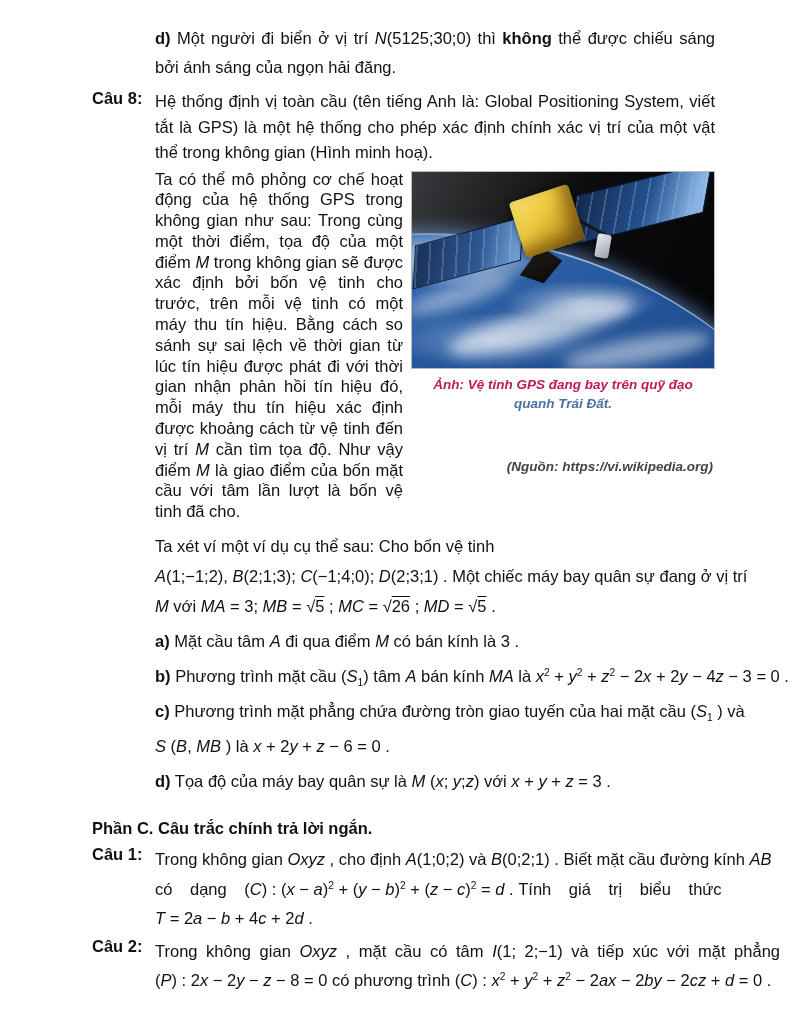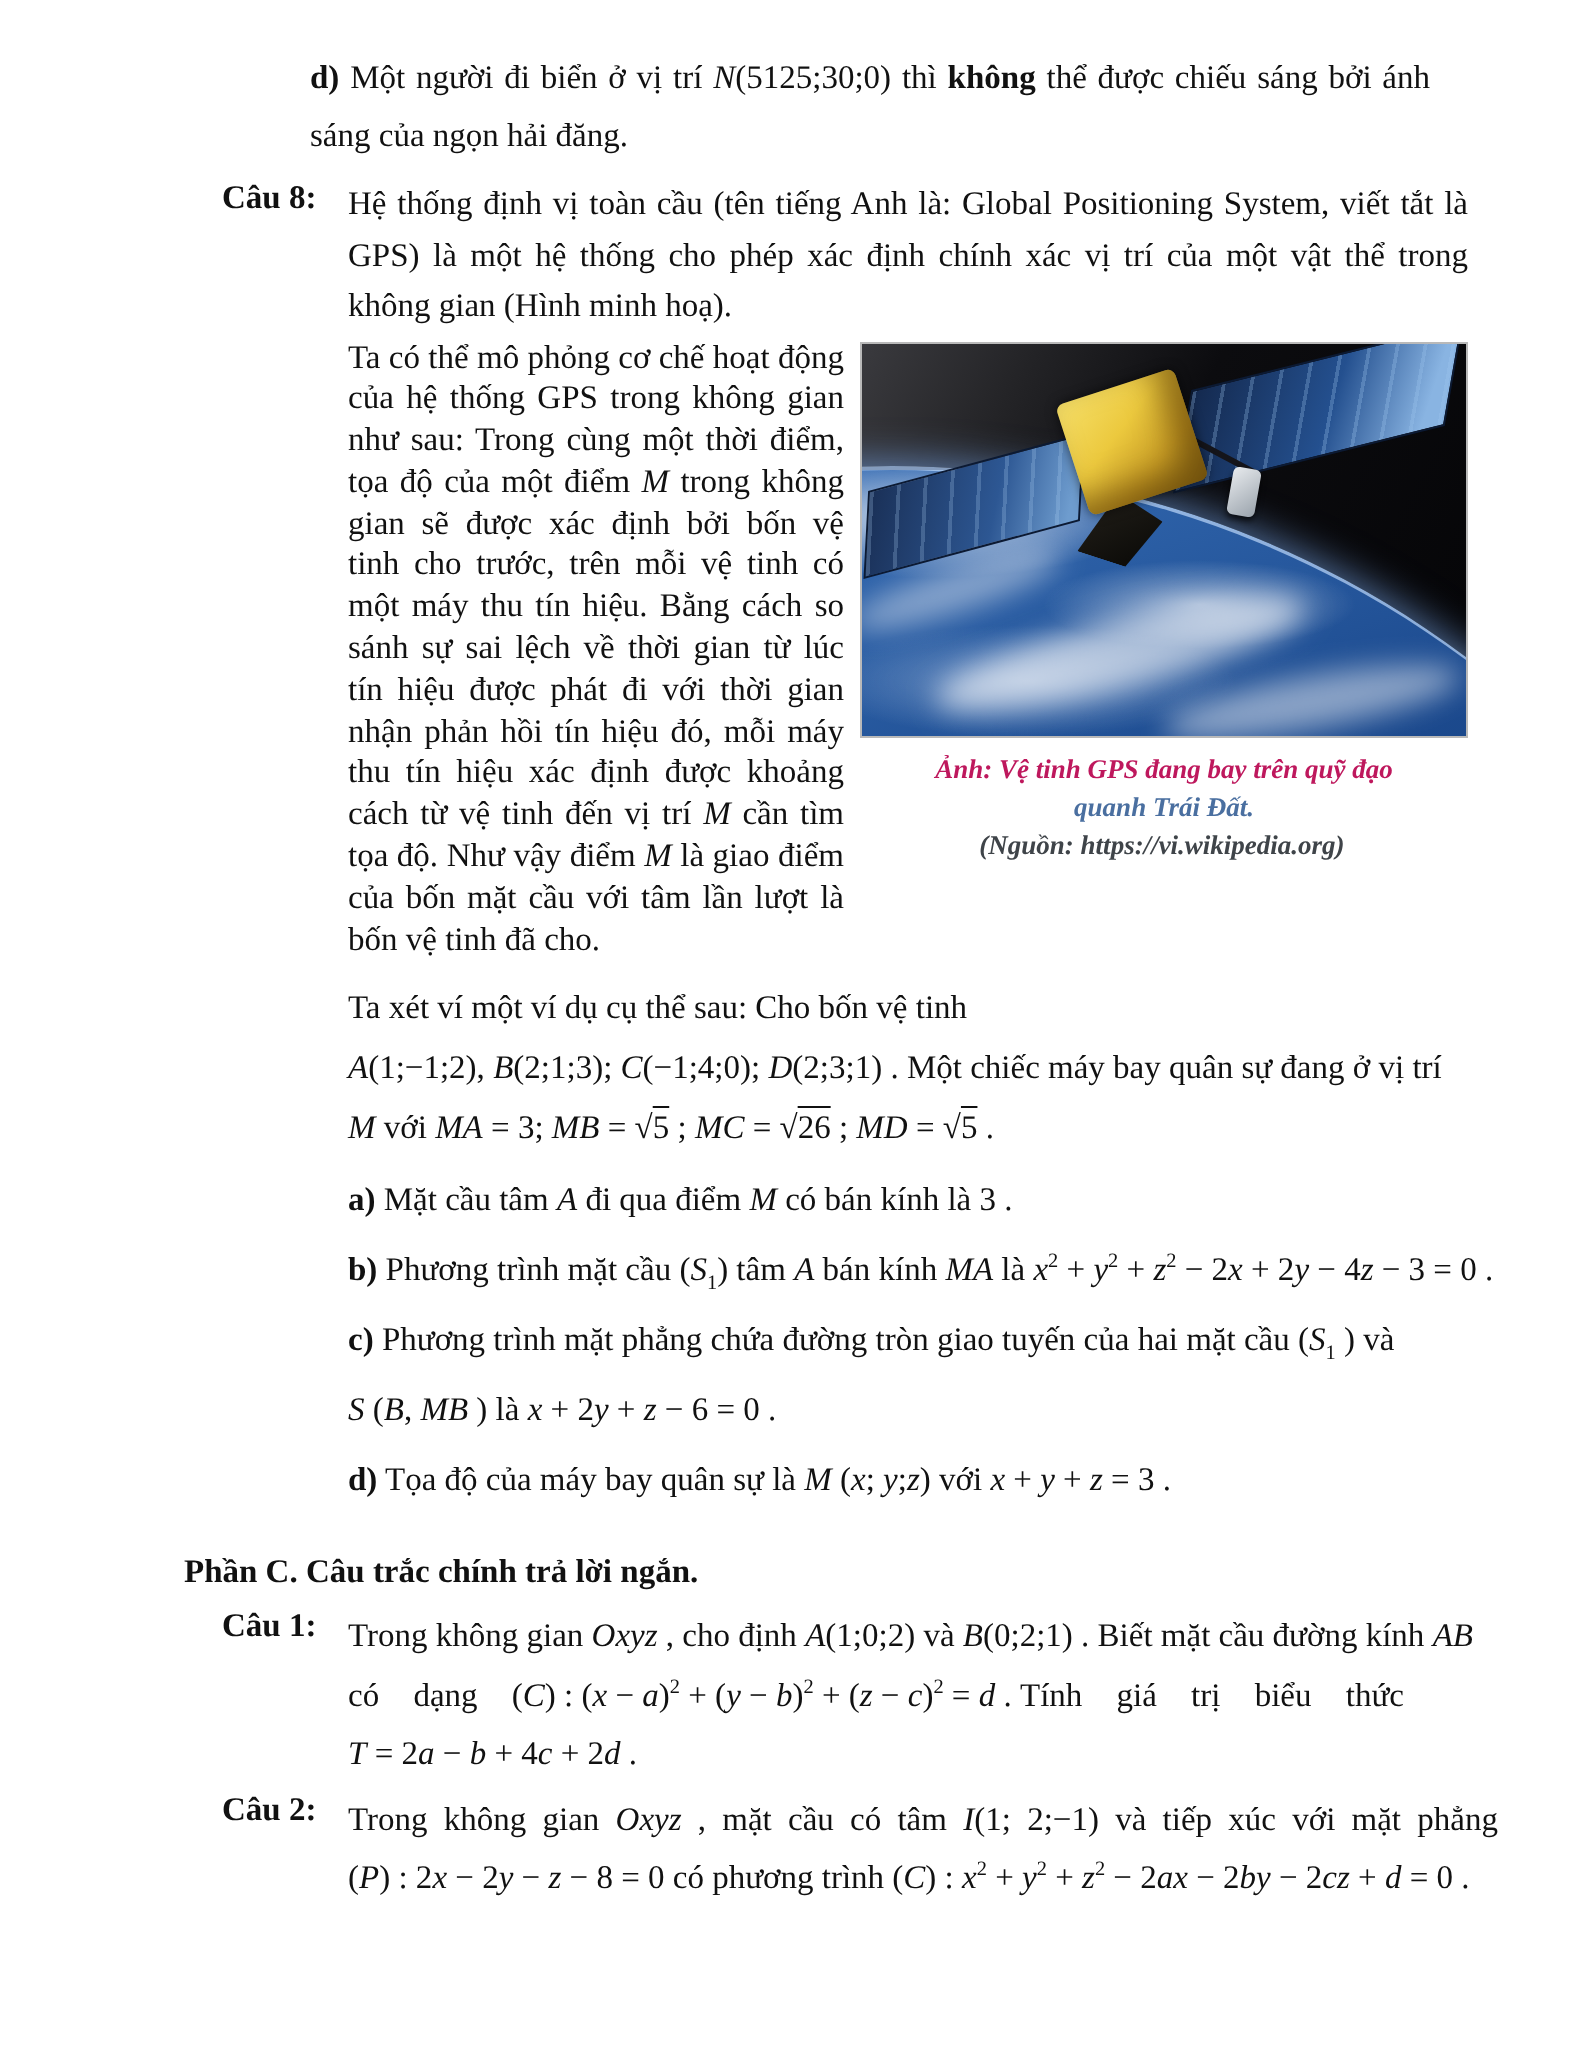--- a/index.html
+++ b/index.html
@@ -1,23 +1,23 @@
 <!DOCTYPE html>
 <html><head>
 <meta charset="utf-8">
 <style>
   html,body{margin:0;padding:0;background:#ffffff;}
   .page{
     position:relative;width:792px;height:1024px;background:#fff;overflow:hidden;
-    font-family:Liberation Serif, serif;
+    font-family:Liberation Sans, sans-serif;
     font-size:16.5px;color:#111;
   }
   .content{padding-top:24px;}
   .indented{margin-left:155px;width:560px;}
-  .row{display:flex;align-items:flex-start;padding-left:19px;}
+  .row{display:flex;align-items:flex-start;}
   .qlabel{margin-left:92px;width:63px;flex:none;font-weight:bold;}
   .qbody{width:560px;flex:none;}
   .just{text-align:justify;}
   .prev-d{line-height:29px;}
   .intro{line-height:25.5px;}
   .wrappara{margin-top:3px;line-height:20.8px;}
   .example{margin-top:9px;line-height:30px;}
   .exline{white-space:nowrap;}
   .items{margin-top:7px;line-height:27px;}
   .item-line{margin-bottom:8px;white-space:nowrap;}
@@ -81,21 +81,21 @@
     transform:rotate(18deg);clip-path:polygon(0 100%,30% 0,100% 20%,70% 100%);
   }
   .sat-rod{position:absolute;left:150px;top:52px;width:52px;height:3px;background:#15151a;transform:rotate(28deg);}
   .sat-instrument{
     position:absolute;left:184px;top:62px;width:14px;height:24px;border-radius:3px;
     background:linear-gradient(135deg,#e8ebee,#9aa3ac);transform:rotate(10deg);
     box-shadow:0 2px 3px rgba(0,0,0,.7);
   }
   .caption{margin-top:6px;font-weight:bold;font-style:italic;font-size:13.5px;line-height:19px;}
   .cap-main{text-align:center;}
-  .cap-src{text-align:center;padding-right:2px;}
+  .cap-src{text-align:right;padding-right:2px;margin-top:44px;}
   .clear{clear:both;}
 </style>
 </head>
 <body>
 
 <div class="page">
   <div class="content">
 
     <div class="indented prev-d just"><span class="b">d)</span><span> Một người đi biển ở vị trí </span><span class="i">N</span><span>(5125;30;0)</span><span> thì </span><span class="b">không</span><span> thể được chiếu sáng bởi ánh sáng của ngọn hải đăng.</span></div>
 

